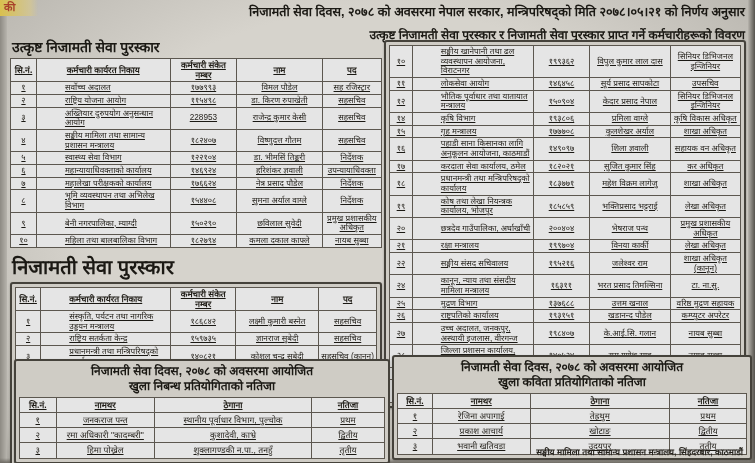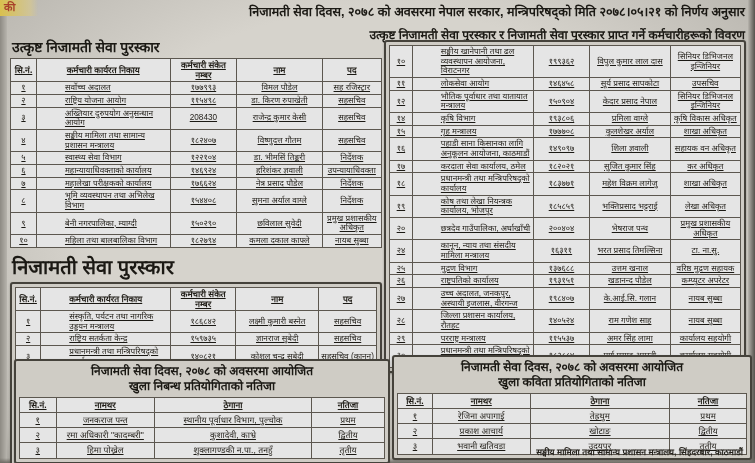--- a/index.html
+++ b/index.html
@@ -85,21 +85,21 @@
           <tr>
             <td>२</td>
             <td>राष्ट्रिय योजना आयोग</td>
             <td>११५४९८</td>
             <td>डा. किरण रुपाखेती</td>
             <td>सहसचिव</td>
           </tr>
           <tr>
             <td>३</td>
             <td>अख्तियार दुरुपयोग अनुसन्धान आयोग</td>
-            <td>208430</td>
+            <td>228953</td>
             <td>राजेन्द्र कुमार केसी</td>
             <td>सहसचिव</td>
           </tr>
           <tr>
             <td>४</td>
             <td>सङ्घीय मामिला तथा सामान्य प्रशासन मन्त्रालय</td>
             <td>१८२४०७</td>
             <td>विष्णुदत्त गौतम</td>
             <td>सहसचिव</td>
           </tr>
@@ -309,20 +309,34 @@
               <td>१८५८५९</td>
               <td>भक्तिप्रसाद भट्टराई</td>
               <td>लेखा अधिकृत</td>
             </tr>
             <tr>
               <td>२०</td>
               <td>छत्रदेव गाउँपालिका, अर्घाखाँची</td>
               <td>२००४०४</td>
               <td>भेषराज पन्थ</td>
               <td>प्रमुख प्रशासकीय अधिकृत</td>
+            </tr>
+            <tr>
+              <td>२१</td>
+              <td>रक्षा मन्त्रालय</td>
+              <td>१९९७०४</td>
+              <td>विनया कार्की</td>
+              <td>लेखा अधिकृत</td>
+            </tr>
+            <tr>
+              <td>२२</td>
+              <td>सङ्घीय संसद सचिवालय</td>
+              <td>१९५२१६</td>
+              <td>जलेश्वर राम</td>
+              <td>शाखा अधिकृत (कानून)</td>
             </tr>
             <tr>
               <td>२४</td>
               <td>कानून, न्याय तथा संसदीय मामिला मन्त्रालय</td>
               <td>१६३११</td>
               <td>भरत प्रसाद तिमल्सिना</td>
               <td>टा. ना.सु.</td>
             </tr>
             <tr>
               <td>२५</td>

